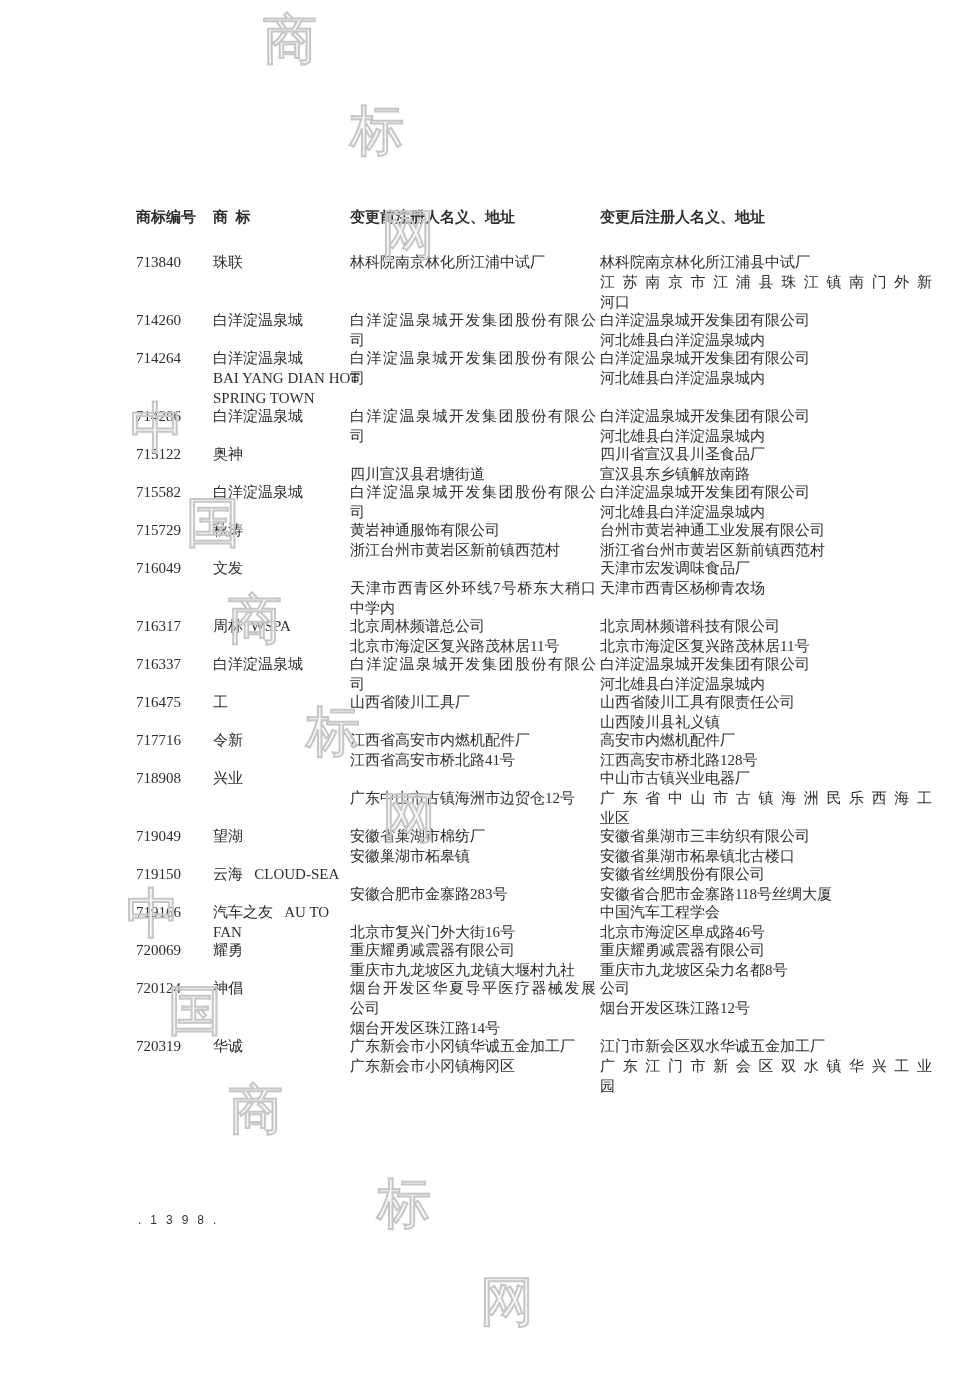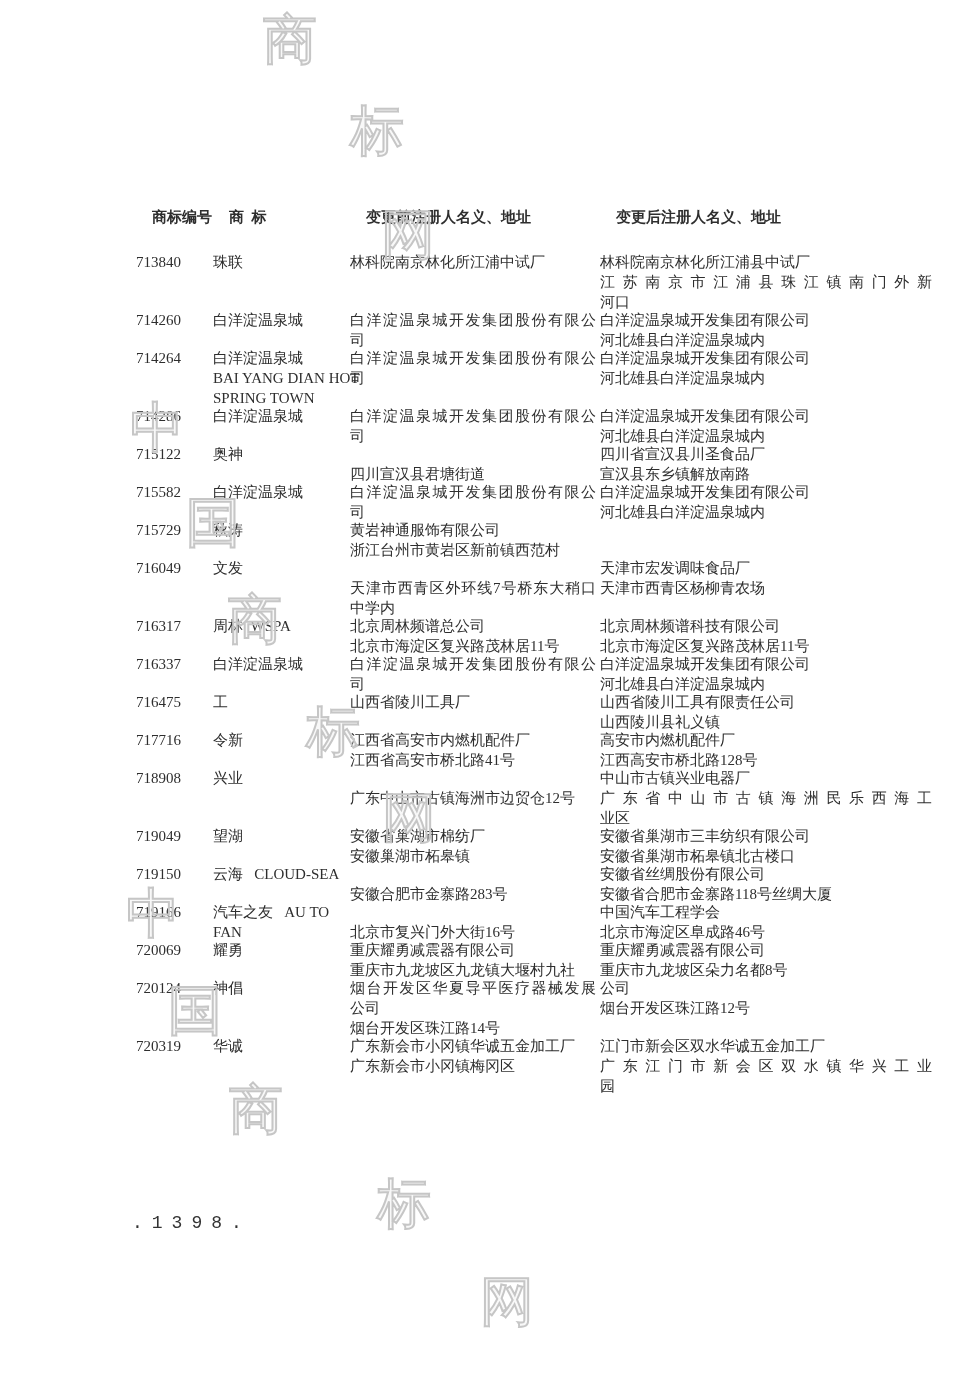--- a/index.html
+++ b/index.html
@@ -23,31 +23,31 @@
     -webkit-text-stroke:2px #c6c6c6;
   }
 
   
   .content {
     position:absolute; left:136px; top:207px; width:800px;
     font-size:15px; line-height:20px; z-index:1;
   }
   .grid { display:grid; grid-template-columns:77px 137px 250px 336px; }
   .hdr { font-weight:bold; margin-bottom:25px; }
-  .hdr > div { white-space:pre;margin-left:16px; }
+  .hdr > div { white-space:pre; }
   .row { margin-bottom:-2px; }
   .line { min-height:20px; white-space:nowrap; }
   .mark .line { white-space:pre; }
   .line.j { white-space:normal; text-align:justify; text-align-last:justify; }
   .c { padding-right:4px; }
 
   .footer {
-    position:absolute; left:132px; top:1213px; z-index:1;
-    font-size:18px; letter-spacing:9px; color:#333333;
-    font-family:Liberation Mono, monospace;
+    position:absolute; left:138px; top:1213px; z-index:1;
+    font-size:12px; letter-spacing:9px; color:#333333;
+    font-family:Liberation Sans, sans-serif;
   }
 </style>
 </head>
 <body>
 
 <div class="page">
 
   <div class="watermarks">
       <span class="wm" style="left: 263px; top: 12px;">商</span>
       <span class="wm" style="left: 350px; top: 103px;">标</span>
@@ -174,20 +174,24 @@
           <div class="c no">
             <div class="line">715729</div>
           </div>
           <div class="c mark">
             <div class="line">秋涛</div>
           </div>
           <div class="c pre">
             <div class="line">黄岩神通服饰有限公司</div>
             <div class="line">浙江台州市黄岩区新前镇西范村</div>
           </div>
+          <div class="c post">
+            <div class="line">台州市黄岩神通工业发展有限公司</div>
+            <div class="line">浙江省台州市黄岩区新前镇西范村</div>
+          </div>
         </div>
         <div class="grid row">
           <div class="c no">
             <div class="line">716049</div>
           </div>
           <div class="c mark">
             <div class="line">文发</div>
           </div>
           <div class="c pre">
             <div class="line">&nbsp;</div>

